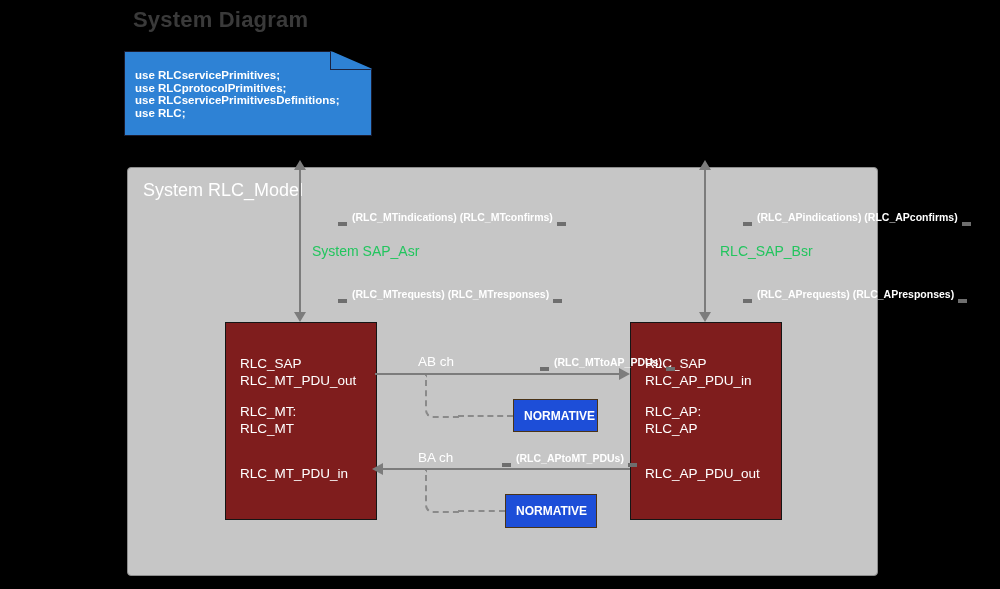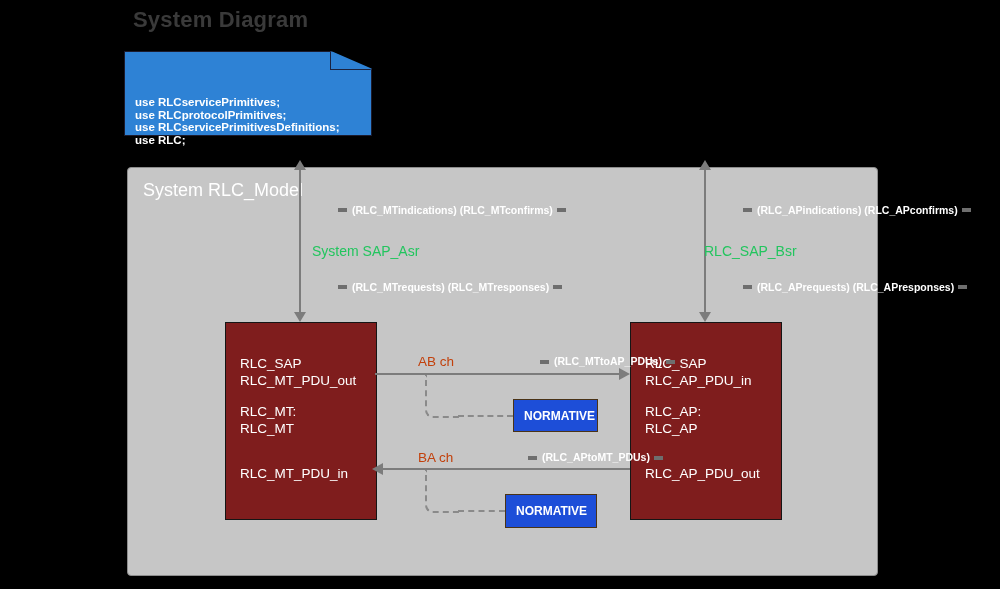--- a/index.html
+++ b/index.html
@@ -13,36 +13,36 @@
 
   
   #note-box{left:124px;top:51px;width:248px;height:85px;}
   #note-box .note-shape{position:absolute;inset:0;background:#2E82D5;
       border:1px solid #1b1b2e;
       clip-path:polygon(0 0, 83.5% 0, 100% 21%, 100% 100%, 0 100%);}
   #note-box .note-fold{position:absolute;right:0;top:0;width:41px;height:18px;
       background:#2E82D5;border-left:1px solid #1b2340;border-bottom:1px solid #1b2340;
       clip-path:polygon(0 0, 100% 100%, 0 100%);}
   #note-box .note-text{position:absolute;left:11px;top:18px;color:#fff;
-      font-size:11.5px;font-weight:bold;line-height:12.6px;white-space:pre;margin-top:27px;}
+      font-size:11.5px;font-weight:bold;line-height:12.6px;white-space:pre;}
 
   
   #system-container{left:127px;top:167px;width:749px;height:407px;background:#c6c6c6;
       border:1px solid #8d8d8d;border-radius:4px;}
   #system-container-label{left:143px;top:180px;color:#fff;font-size:18px;white-space:nowrap;}
 
   
   .vline{background:#7c7c7c;width:2px;}
   .arrowhead-up{width:0;height:0;border-left:6px solid transparent;
       border-right:6px solid transparent;border-bottom:10px solid #7c7c7c;}
   .arrowhead-down{width:0;height:0;border-left:6px solid transparent;
       border-right:6px solid transparent;border-top:10px solid #7c7c7c;}
 
   
-  .sig-group{display:flex;align-items:center;white-space:nowrap;padding-left:28px;}
+  .sig-group{display:flex;align-items:flex-end;white-space:nowrap;padding-left:28px;}
   .sig-group .brk{width:7px;border:2px solid #6e6e6e;}
   .sig-group .brk.l{border-right:none;}
   .sig-group .brk.r{border-left:none;}
   .sig-group .sig-lines{color:#fff;font-size:10.5px;font-weight:bold;
       line-height:13px;padding:2px 4px 2px 5px;}
 
   .sap-name{color:#22c55e;font-size:14px;white-space:nowrap;}
 
   
   .block{background:#7f1d1d;border:1.5px solid #151515;}
@@ -50,21 +50,21 @@
       white-space:pre;}
   #block-mt{left:225px;top:322px;width:150px;height:196px;}
   #block-ap{left:630px;top:322px;width:150px;height:196px;}
 
   
   .hline{background:#7c7c7c;height:1.5px;}
   .arrowhead-right{width:0;height:0;border-top:6px solid transparent;
       border-bottom:6px solid transparent;border-left:11px solid #7c7c7c;}
   .arrowhead-left{width:0;height:0;border-top:6px solid transparent;
       border-bottom:6px solid transparent;border-right:11px solid #7c7c7c;}
-  .ch-name{color:#c2410c;font-size:13.5px;white-space:nowrap;}
+  .ch-name{color:#ffffff;font-size:13.5px;white-space:nowrap;}
   .dash-h{border-top:2px dashed #8a8a8a;height:0;}
   .dash-corner{border-left:2px dashed #8a8a8a;border-bottom:2px dashed #8a8a8a;
       border-bottom-left-radius:8px;}
 
   
   .normative{background:#1d4ed8;border:1.5px solid #4a3316;
       color:#fff;font-size:12px;font-weight:bold;
       display:flex;align-items:center;padding-left:10px;box-sizing:border-box;text-align:right;}
 </style>
 </head>
@@ -108,21 +108,21 @@
 <div class="abs vline" style="left:704px;top:168px;height:146px;"></div>
 <div class="abs arrowhead-down" style="left:699px;top:312px;"></div>
 
 <div class="abs sig-group" style="left:715px;top:194px;height:32px;">
   <div class="brk l"></div>
   <div class="sig-lines">(RLC_APindications)
 (RLC_APconfirms)</div>
   <div class="brk r"></div>
 </div>
 
-<div class="abs sap-name" style="left:704px;top:243px;">RLC_SAP_Bsr</div>
+<div class="abs sap-name" style="left:720px;top:243px;">RLC_SAP_Bsr</div>
 
 <div class="abs sig-group" style="left:715px;top:271px;height:32px;">
   <div class="brk l"></div>
   <div class="sig-lines">(RLC_APrequests)
 (RLC_APresponses)</div>
   <div class="brk r"></div>
 </div>
 
 <div class="abs block" id="block-mt">
   <div class="blk-text" style="left:14px;top:33px;">RLC_SAP
@@ -149,20 +149,20 @@
   <div class="brk r"></div>
 </div>
 
 <div class="abs dash-corner" style="left:425px;top:375px;width:35px;height:41px;"></div>
 <div class="abs dash-h" style="left:458px;top:415px;width:55px;"></div>
 <div class="abs normative" style="left:513px;top:399px;width:85px;height:33px;">NORMATIVE</div>
 
 <div class="abs hline" style="left:381px;top:468px;width:249px;"></div>
 <div class="abs arrowhead-left" style="left:372px;top:463px;"></div>
 <div class="abs ch-name" style="left:418px;top:450px;">BA ch</div>
-<div class="abs sig-group" style="left:500px;top:448px;height:19px;">
+<div class="abs sig-group" style="left:474px;top:448px;height:19px;">
   <div class="brk l"></div>
   <div class="sig-lines">(RLC_APtoMT_PDUs)</div>
   <div class="brk r"></div>
 </div>
 <div class="abs dash-corner" style="left:425px;top:470px;width:35px;height:41px;"></div>
 <div class="abs dash-h" style="left:458px;top:510px;width:47px;"></div>
 <div class="abs normative" style="left:505px;top:494px;width:92px;height:34px;">NORMATIVE</div>
 
 </body></html>

